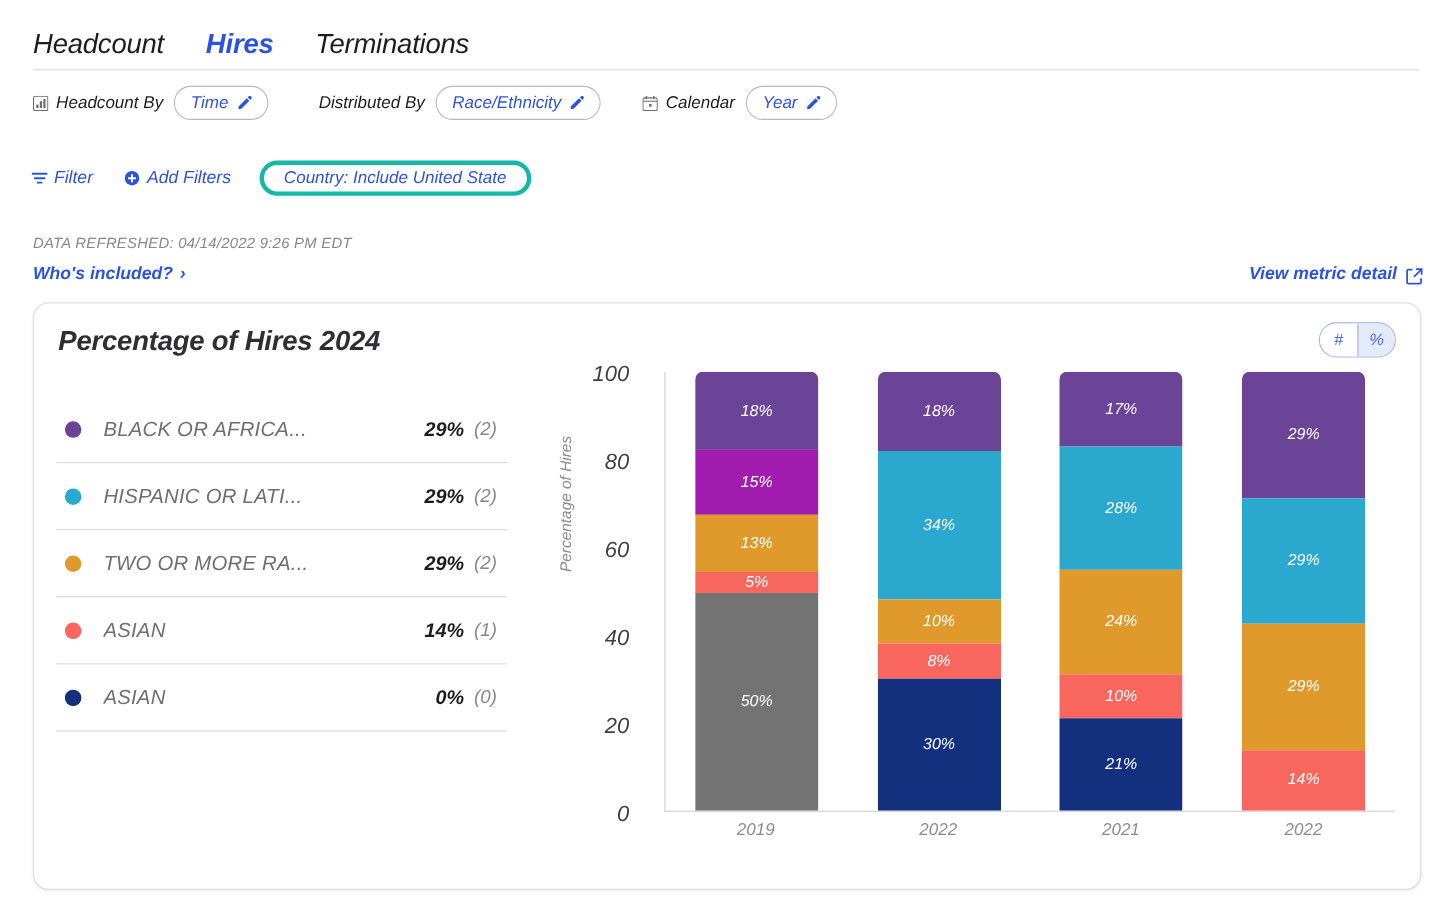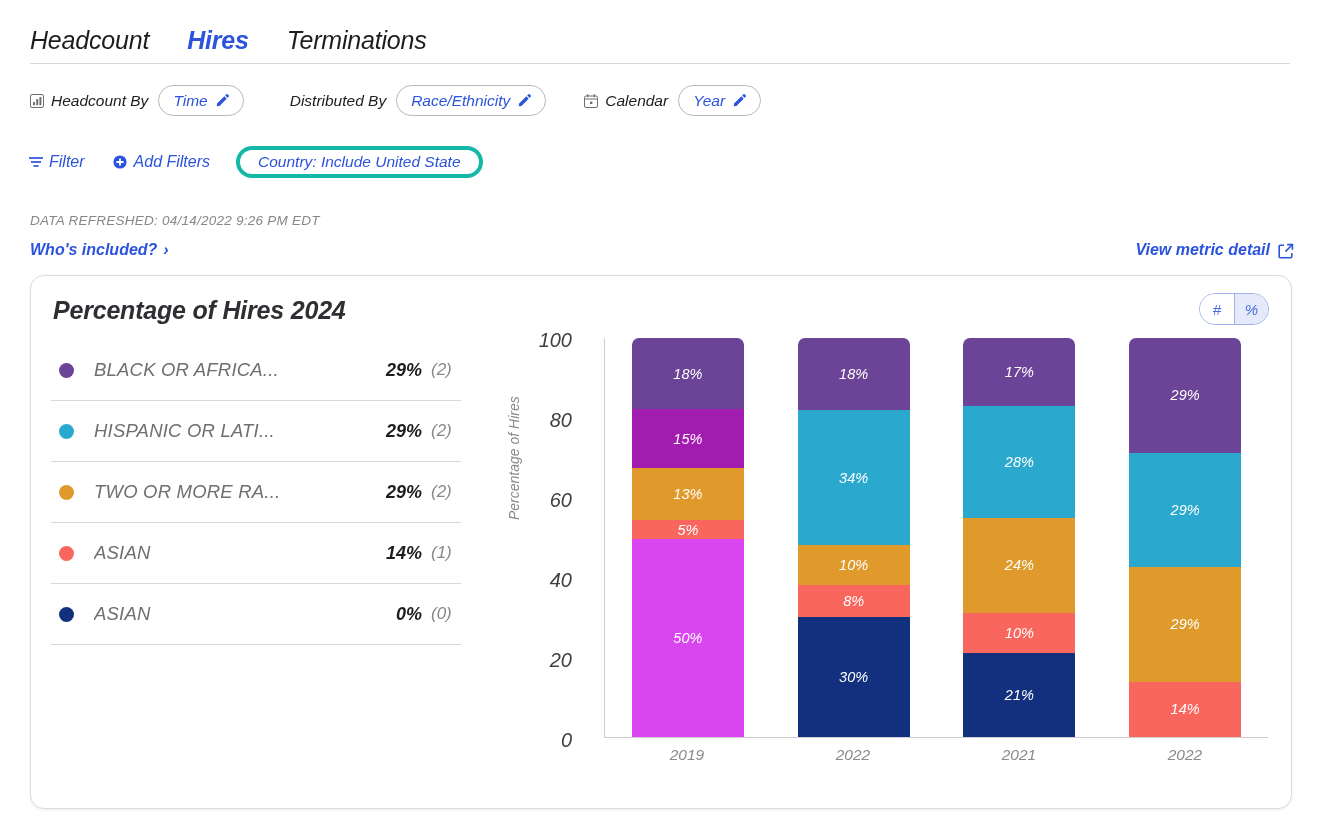--- a/index.html
+++ b/index.html
@@ -21,21 +21,21 @@
   }
   .tab {
     font-size: 25px; line-height: 44px; letter-spacing: -0.2px;
     color: #1d1d1f; cursor: pointer; white-space: nowrap;
   }
   .tab.active { color: #2c53dd; font-weight: 700; }
 
   
   .controlrow {
     position: absolute; left: 30px; top: 78px; width: 1260px; height: 38px;
-    display: flex; align-items: flex-end;
+    display: flex; align-items: flex-start;
   }
   .ctl-group { display: flex; align-items: center; gap: 10px; }
   .ctl-label {
     font-size: 15.5px; color: #1d1d1f; white-space: nowrap;
     display: flex; align-items: center; gap: 7px;
   }
   .mini-ico { display: inline-block; width: 14px; height: 14px; line-height: 0; }
   .pill {
     display: inline-flex; align-items: center; gap: 8px;
     height: 31px; padding: 0 14px;
@@ -96,21 +96,21 @@
     display: flex; height: 32px; border: 1px solid #9fb0ee; border-radius: 16px;
     overflow: hidden;
   }
   .toggle div {
     width: 34px; display: flex; align-items: center; justify-content: center;
     font-size: 15px; color: #4a6ae0; cursor: pointer; background: #ffffff;
   }
   .toggle div.on { background: #e5eafb; border-left: 1px solid #9fb0ee; }
 
   
-  .legend { position: absolute; left: 20px; top: 64px; width: 410px; }
+  .legend { position: absolute; left: 20px; top: 84px; width: 410px; }
   .legend-row {
     display: flex; align-items: center; height: 61px;
     border-bottom: 1px solid #d9d9d9; cursor: pointer;
   }
   .legend-row .dot {
     width: 15px; height: 15px; border-radius: 50%; flex: 0 0 auto; margin: 0 20px 0 8px;
   }
   .legend-row .lbl {
     flex: 1 1 auto; font-size: 18.5px; color: #6e6e73;
     letter-spacing: 0.2px; white-space: nowrap; overflow: hidden;
@@ -336,21 +336,21 @@
           <div class="ytick" style="top: 320px;">20</div>
           <div class="ytick" style="top: 400px;">0</div>
         </div>
       <div class="plot">
         <div class="bars" id="bars">
             <div class="bar">
               <div class="seg" style="background: rgb(107, 67, 151); height: 72px;">18%</div>
               <div class="seg" style="background: #a21caf; height: 60px;">15%</div>
               <div class="seg" style="background: rgb(223, 154, 43); height: 52px;">13%</div>
               <div class="seg" style="background: rgb(249, 102, 94); height: 20px;">5%</div>
-              <div class="seg" style="background: #d946ef; height: 200px;">50%</div>
+              <div class="seg" style="background: #737373; height: 200px;">50%</div>
             </div>
             <div class="bar">
               <div class="seg" style="background: rgb(107, 67, 151); height: 72px;">18%</div>
               <div class="seg" style="background: rgb(43, 168, 206); height: 136px;">34%</div>
               <div class="seg" style="background: rgb(223, 154, 43); height: 40px;">10%</div>
               <div class="seg" style="background: rgb(249, 102, 94); height: 32px;">8%</div>
               <div class="seg" style="background: rgb(18, 48, 126); height: 120px;">30%</div>
             </div>
             <div class="bar">
               <div class="seg" style="background: rgb(107, 67, 151); height: 68px;">17%</div>

